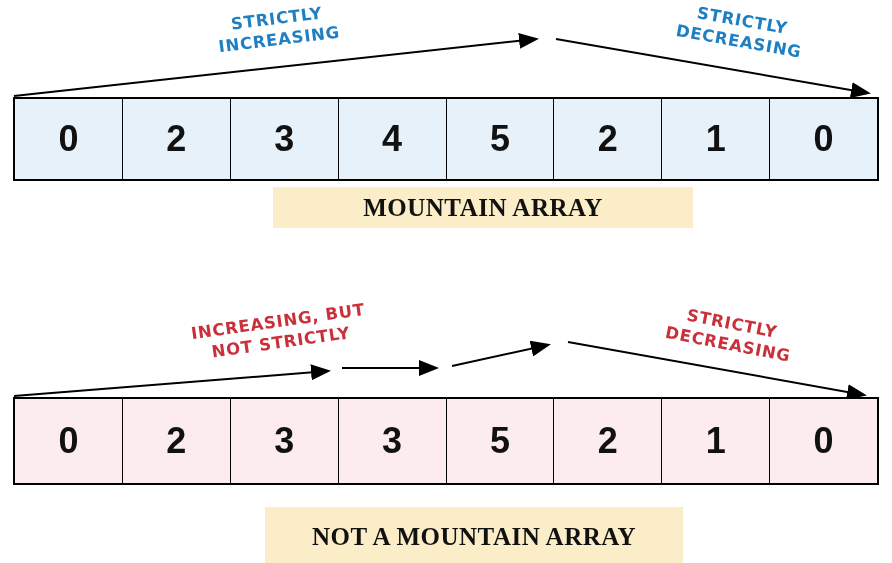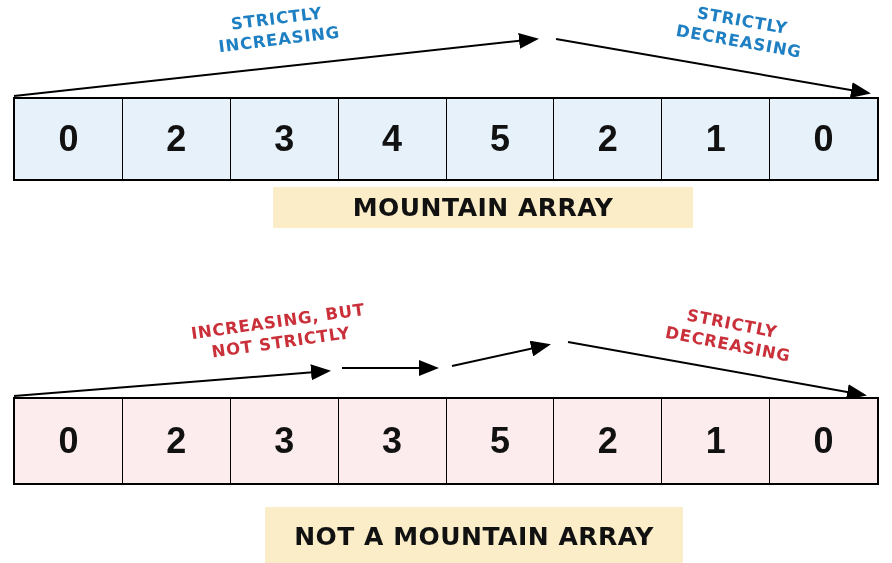--- a/index.html
+++ b/index.html
@@ -42,20 +42,21 @@
   .caption {
     position: absolute;
     display: flex;
     align-items: center;
     justify-content: center;
     background: #faedc7;
     color: #111111;
     font-weight: bold;
     font-size: 25px;
     letter-spacing: 0.5px;
+    font-family: Liberation Serif, serif;
   }
   .caption-top { left: 273px; top: 187px; width: 420px; height: 41px; }
   .caption-bottom { left: 265px; top: 507px; width: 418px; height: 59px; }
   .annotation {
     position: absolute;
     text-align: center;
     font-weight: bold;
     font-size: 16.5px;
     line-height: 1.3;
     letter-spacing: 0.8px;

